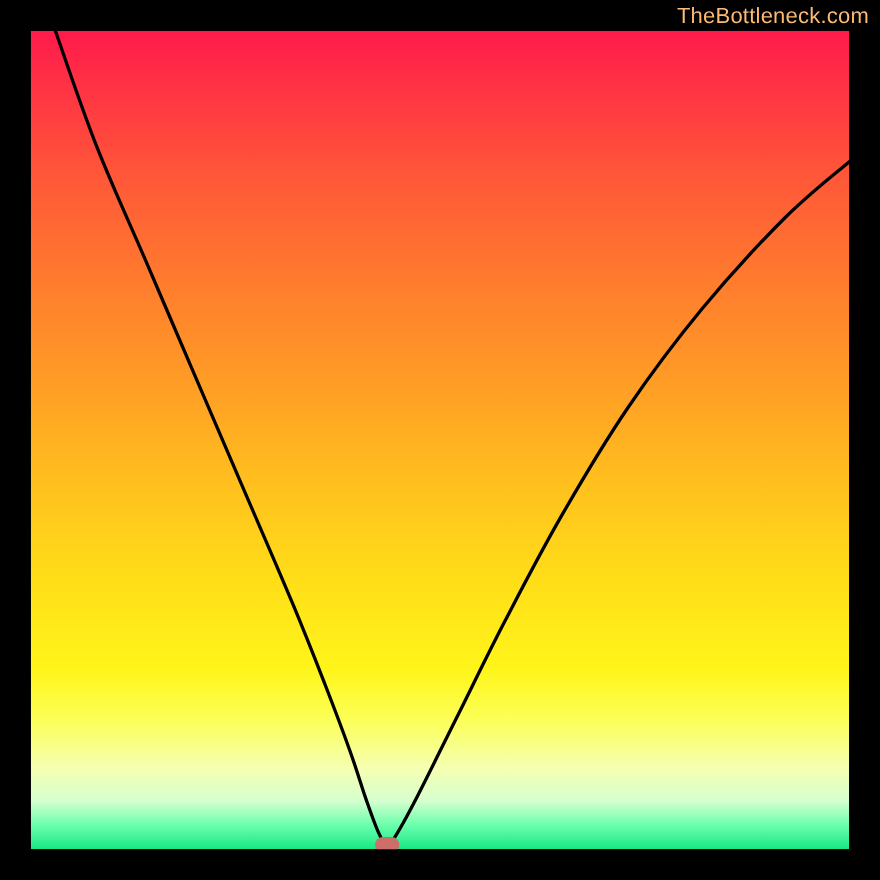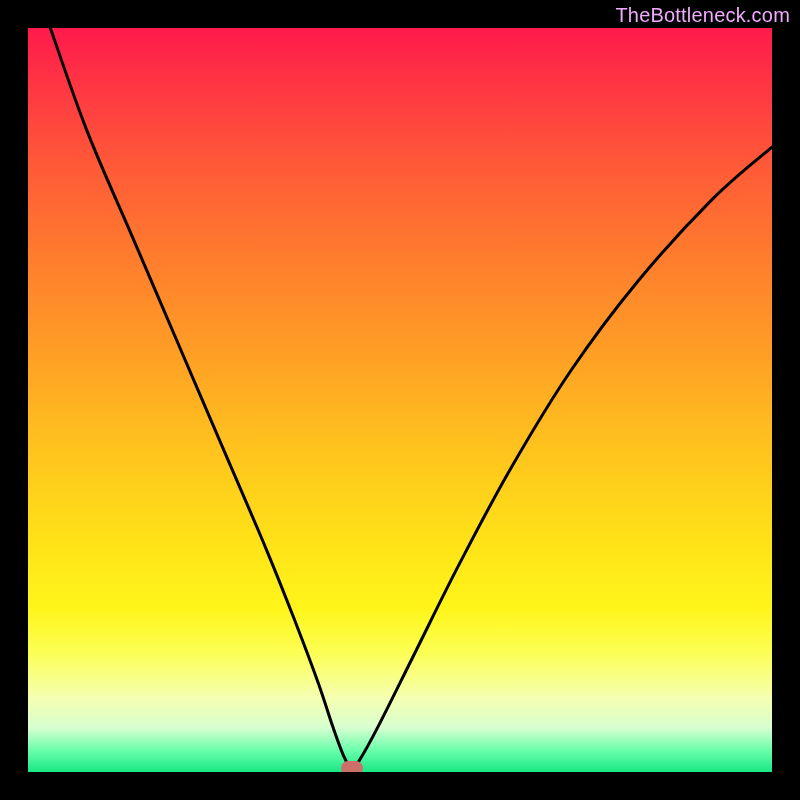--- a/index.html
+++ b/index.html
@@ -43,21 +43,21 @@
       #f5ffb0 90%,
       #d8ffcf 94%,
       #6dffad 97%,
       #18e885 100%
     );
   }
   .watermark {
     position: absolute;
     top: 4px;
     right: 10px;
-    color: #f0abfc;
+    color: #fdba74;
     font-size: 20px;
     font-weight: 500;
     letter-spacing: 0.2px;
   }
   svg.curve {
     position: absolute;
     inset: 0;
   }
   .marker {
     position: absolute;

